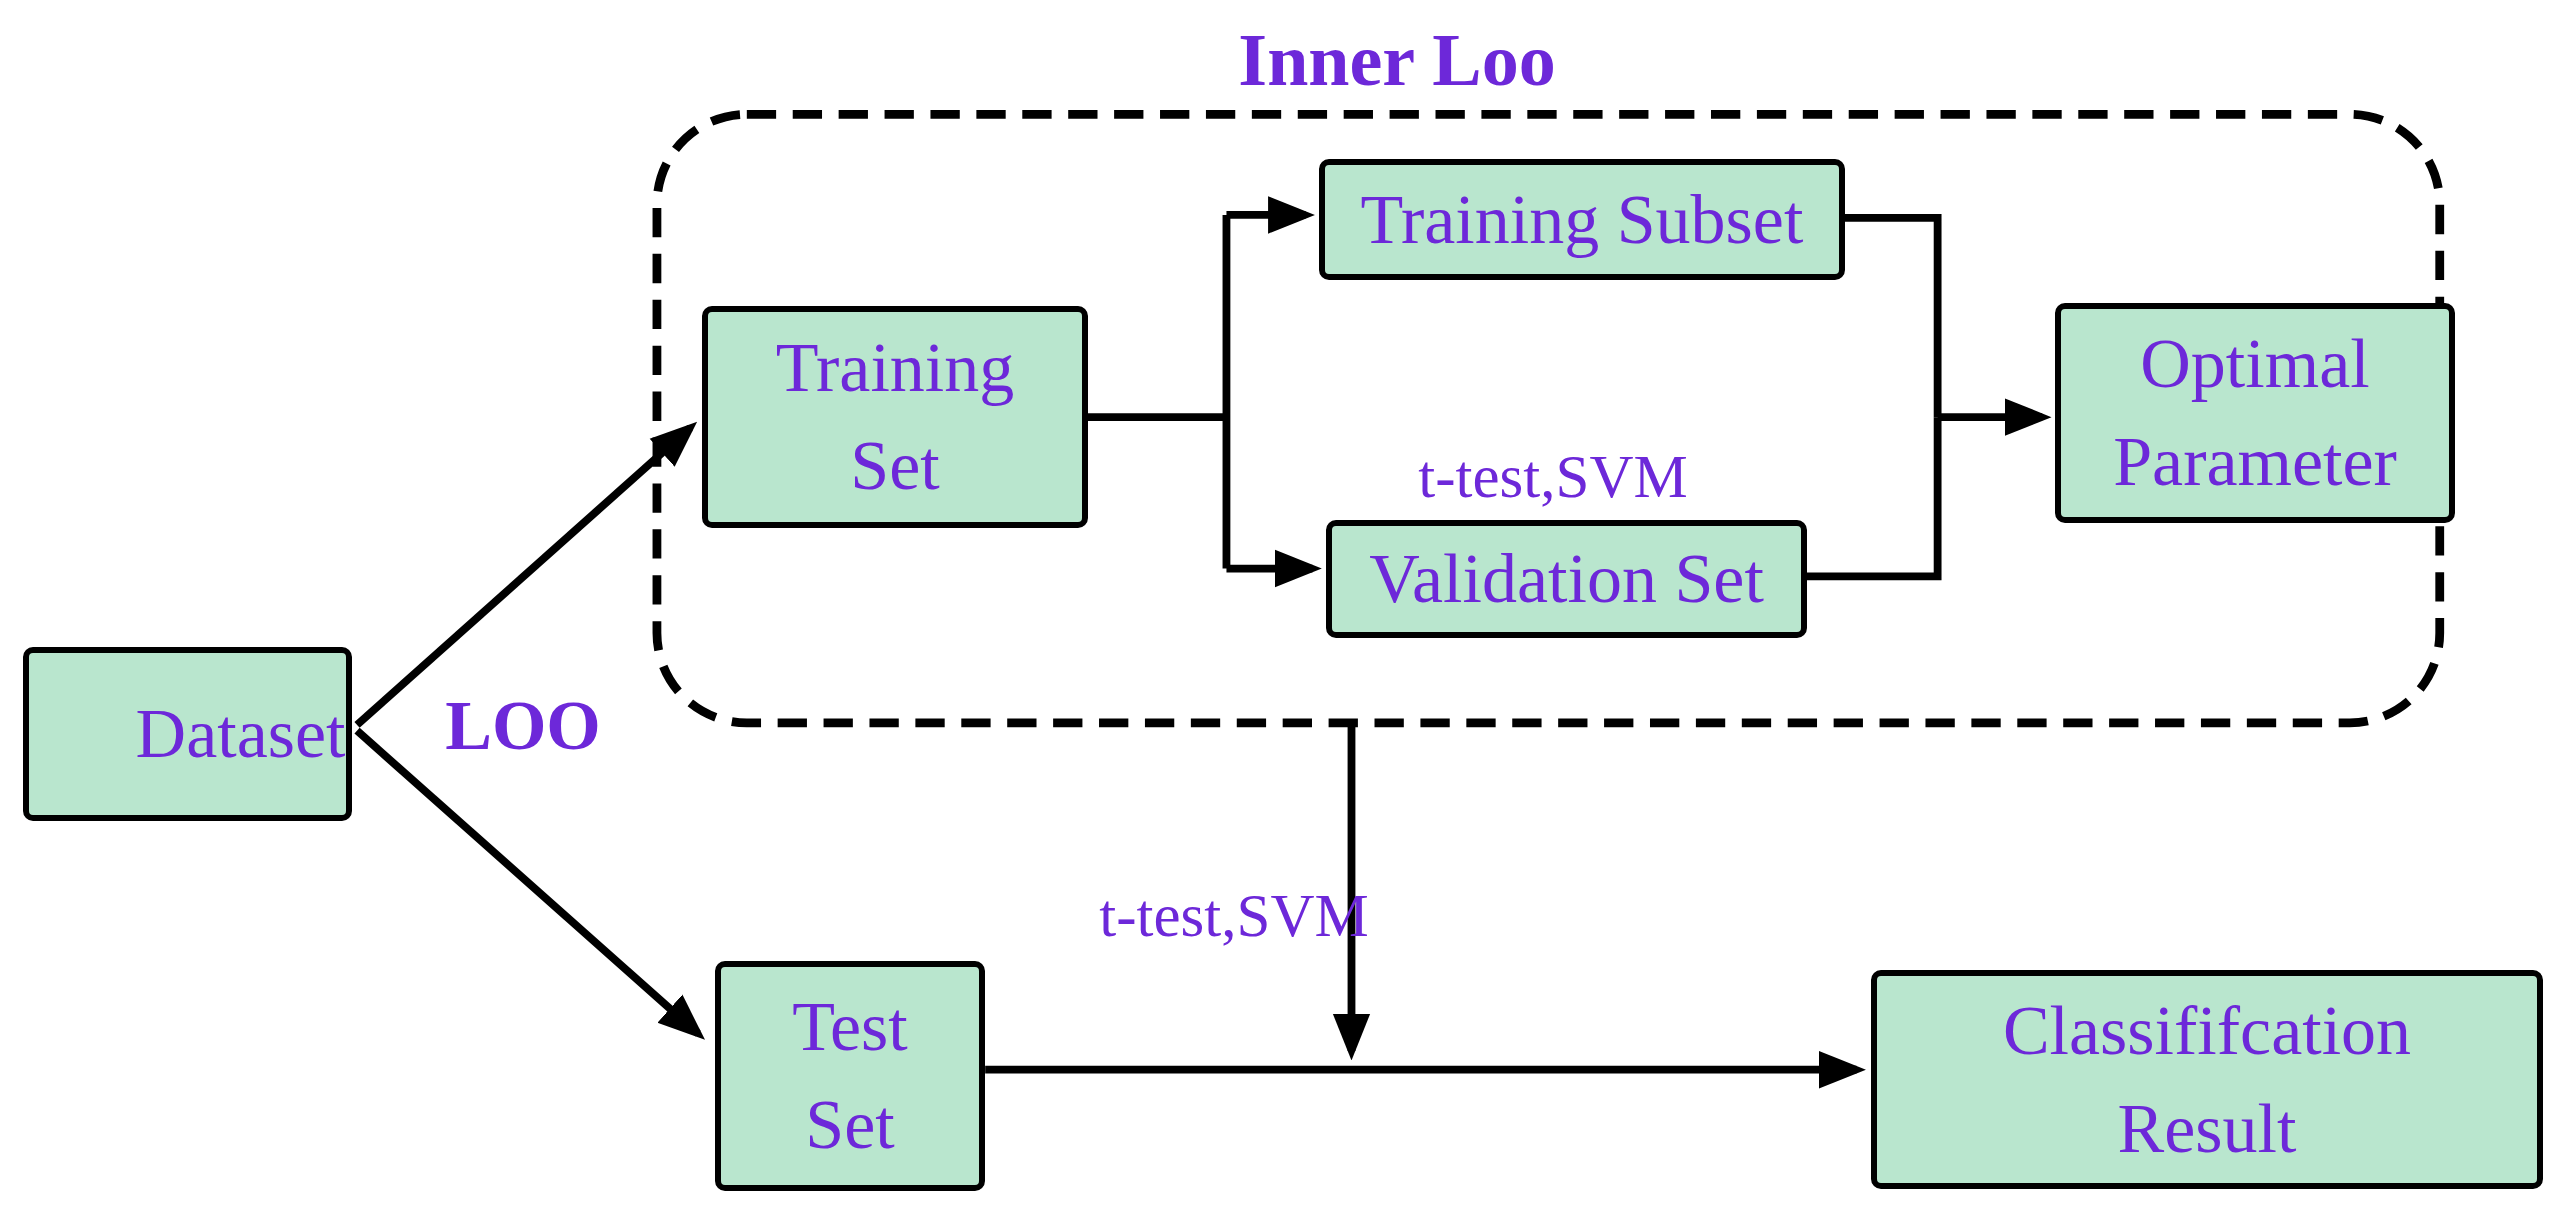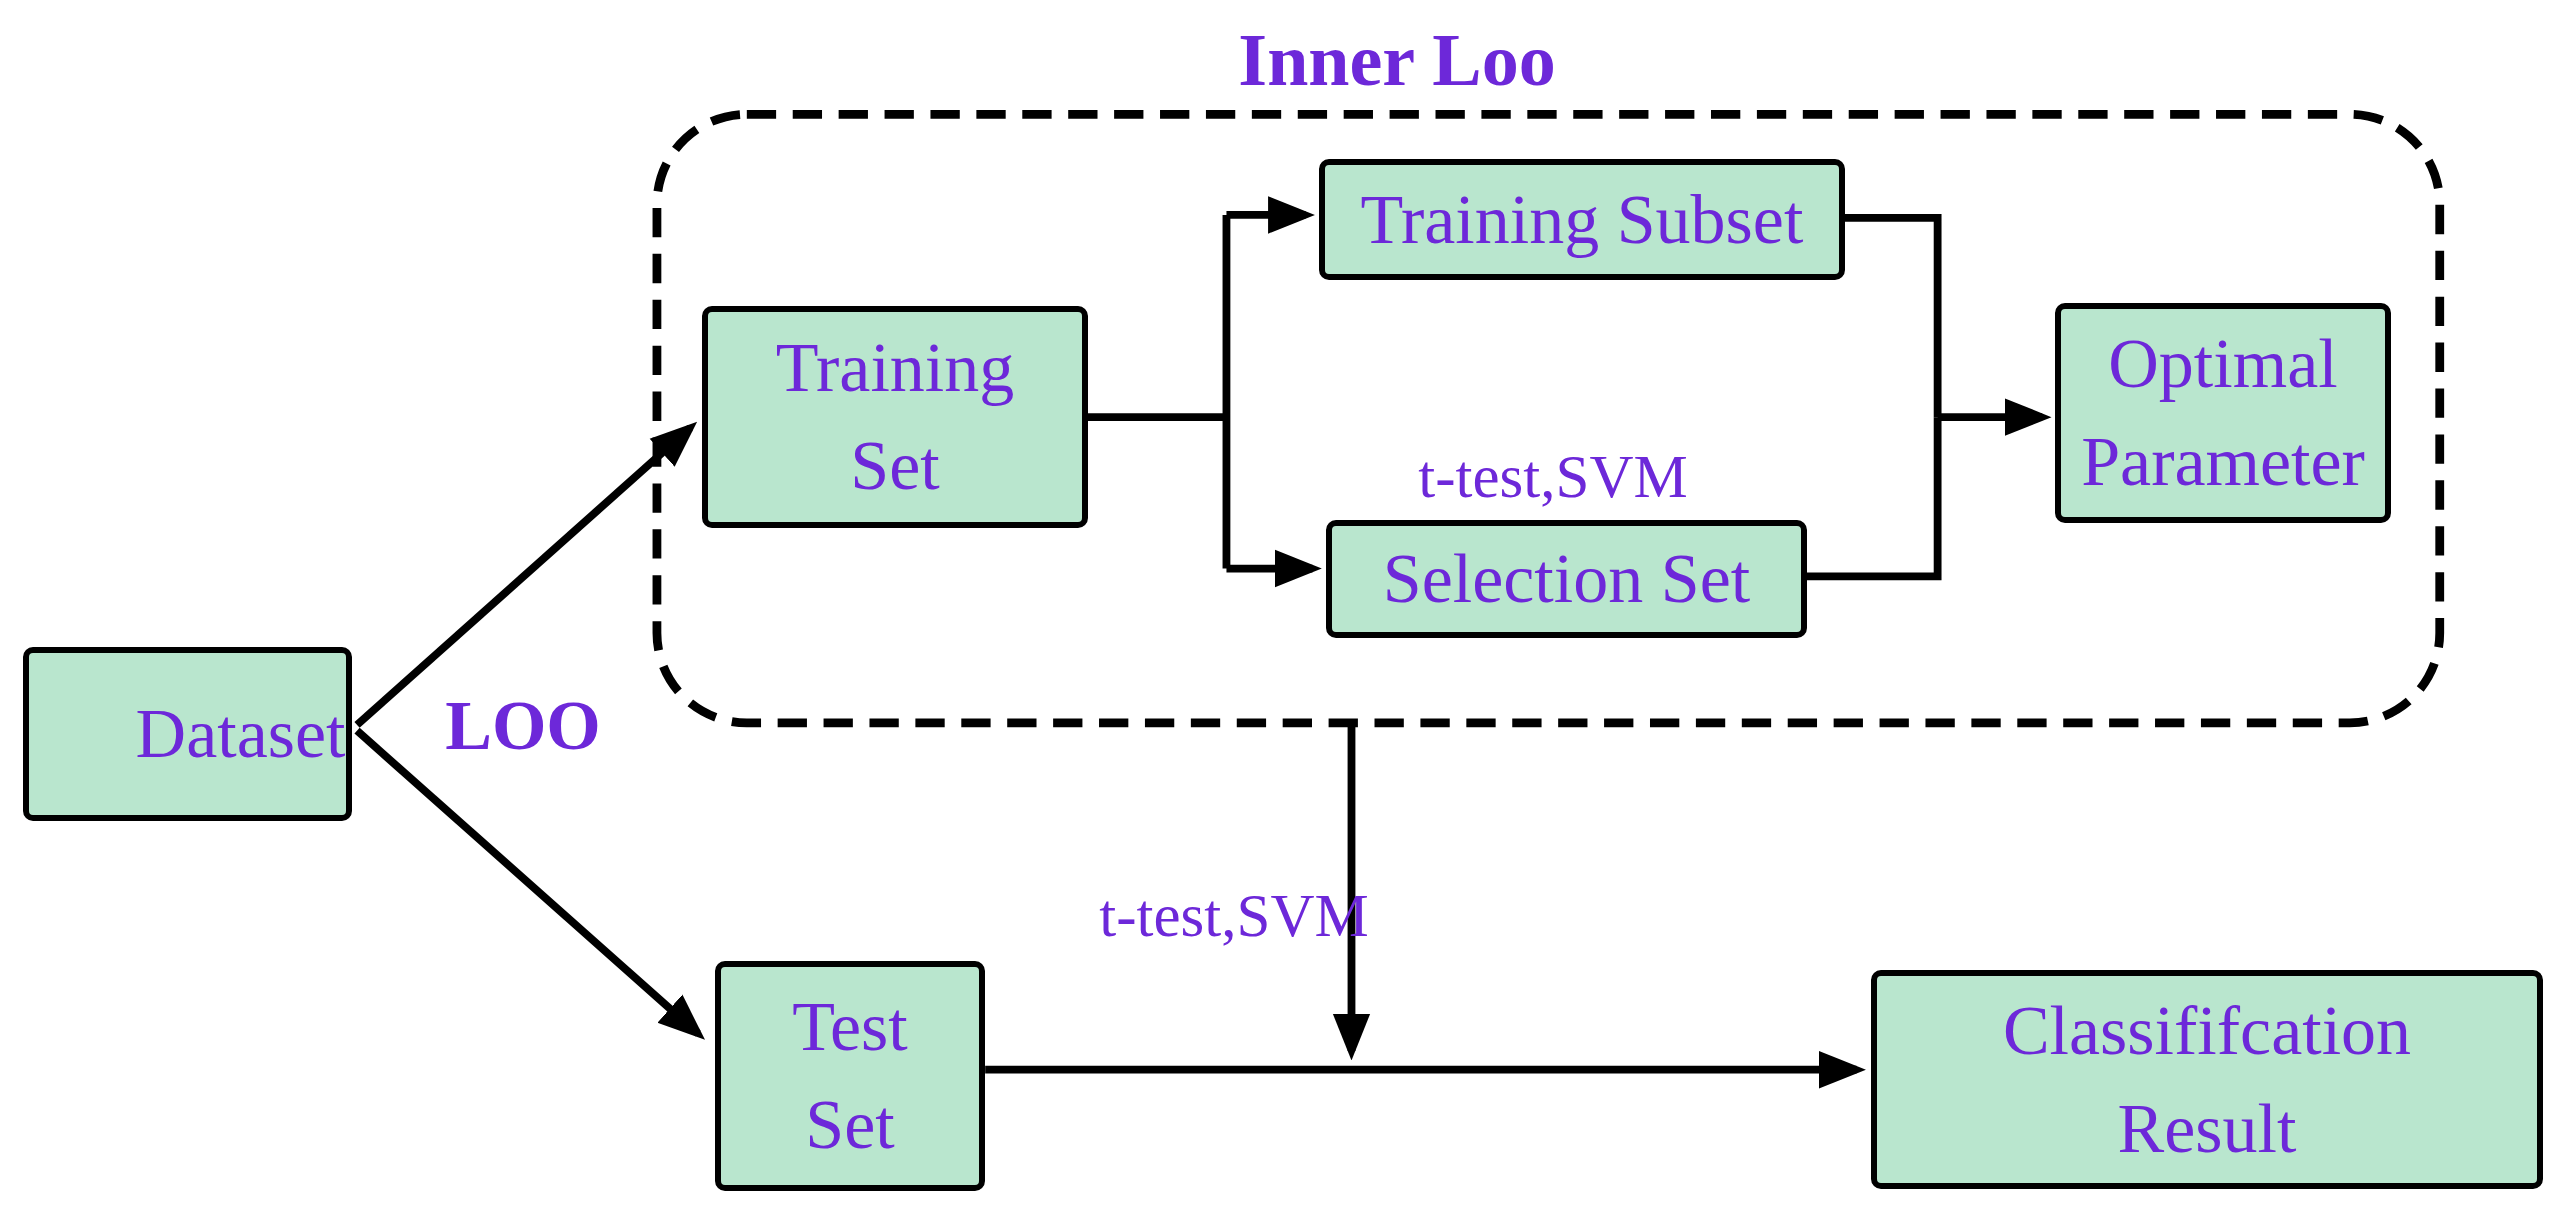--- a/index.html
+++ b/index.html
@@ -54,21 +54,21 @@
     transform:translateX(-50%);
     font-size:70px;
     font-weight:bold;
     white-space:nowrap;
   }
   
   .n-dataset{left:22.5px;top:647px;width:329px;height:174px;justify-content:flex-end;}
   .n-training-set{left:702px;top:306px;width:386px;height:222px;}
   .n-training-subset{left:1319px;top:159px;width:526px;height:121px;}
   .n-validation-set{left:1326px;top:520px;width:481px;height:118px;}
-  .n-optimal-parameter{left:2055px;top:303px;width:336px;height:220px;}
+  .n-optimal-parameter{left:2055px;top:303px;width:400px;height:220px;}
   .n-test-set{left:715px;top:961px;width:270px;height:230px;align-items:center;}
   .n-classification-result{left:1871px;top:970px;width:672px;height:219px;}
   .lbl-parameter-selection{left:1527px;top:293px;}
   .lbl-ttest-inner{left:1553px;top:442px;}
   .lbl-ttest-outer{left:1234px;top:881px;}
 </style>
 </head>
 <body>
 
 <div class="stage">
@@ -114,21 +114,21 @@
   <div class="node n-training-set">
     <div class="node-label">Training
 Set</div>
   </div>
 
   <div class="node n-training-subset">
     <div class="node-label">Training Subset</div>
   </div>
 
   <div class="node n-validation-set">
-    <div class="node-label">Selection Set</div>
+    <div class="node-label">Validation Set</div>
   </div>
 
   <div class="node n-optimal-parameter">
     <div class="node-label">Optimal
 Parameter</div>
   </div>
 
   <div class="node n-test-set">
     <div class="node-label">Test
 Set</div>

